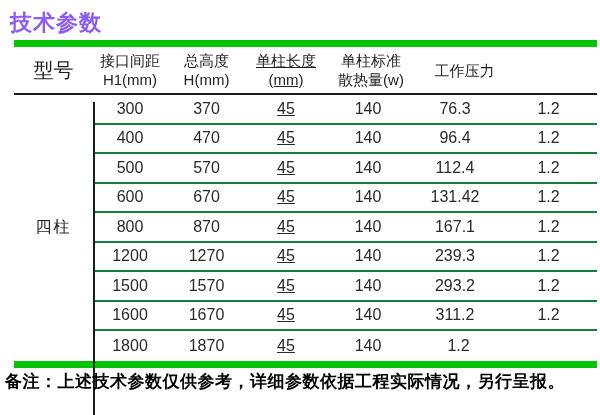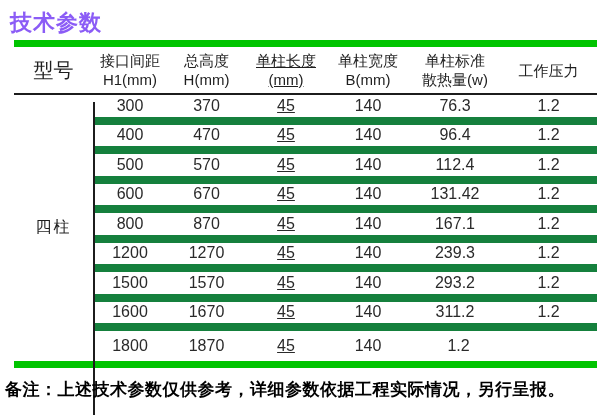--- a/index.html
+++ b/index.html
@@ -30,37 +30,37 @@
   .hcell{text-align:center;}
   .tbody{display:flex;position:relative;}
   .model-cell{
     width:79px;display:flex;align-items:center;justify-content:center;
     font-size:16px;color:#1f1f1f;letter-spacing:2px;
   }
   .rows{flex:1;}
   .row{
     display:flex;align-items:center;
     height:29.5px;box-sizing:border-box;
-    border-bottom:8px solid #15803d;
+    border-bottom:2px solid #15803d;
     font-size:16px;color:#2a2a2a;
   }
   .row:last-child{border-bottom:none;}
   .c{text-align:center;}
   .c0,.h0{width:74px;}
   .c1,.h1{width:79px;}
   .c2,.h2{width:80px;text-decoration:underline;}
   .c3,.h3{width:84px;}
   .c4,.h4{width:90px;}
   .c5,.h5{width:97px;}
   .vline{
     position:absolute;left:79px;top:7px;width:2px;height:315px;
     background:#1c1c1c;
   }
   .note{
-    position:absolute;left:5px;top:378px;width:592px;
+    position:absolute;left:5px;top:370px;width:592px;
     font-size:17px;font-weight:bold;color:#000000;
     letter-spacing:0.5px;white-space:nowrap;
   }
 </style>
 </head>
 <body>
 
 <div class="page">
 
   <div class="title">技术参数</div>
@@ -74,24 +74,20 @@
         <div>接口间距</div>
         <div>H1(mm)</div>
       </div>
       <div class="hcell h1">
         <div>总高度</div>
         <div>H(mm)</div>
       </div>
       <div class="hcell h2">
         <div>单柱长度</div>
         <div>(mm)</div>
-      </div>
-      <div class="hcell h3">
-        <div>单柱宽度</div>
-        <div>B(mm)</div>
       </div>
       <div class="hcell h4">
         <div>单柱标准</div>
         <div>散热量(w)</div>
       </div>
       <div class="hcell h5">
         <div>工作压力</div>
       </div>
     </div>
 

